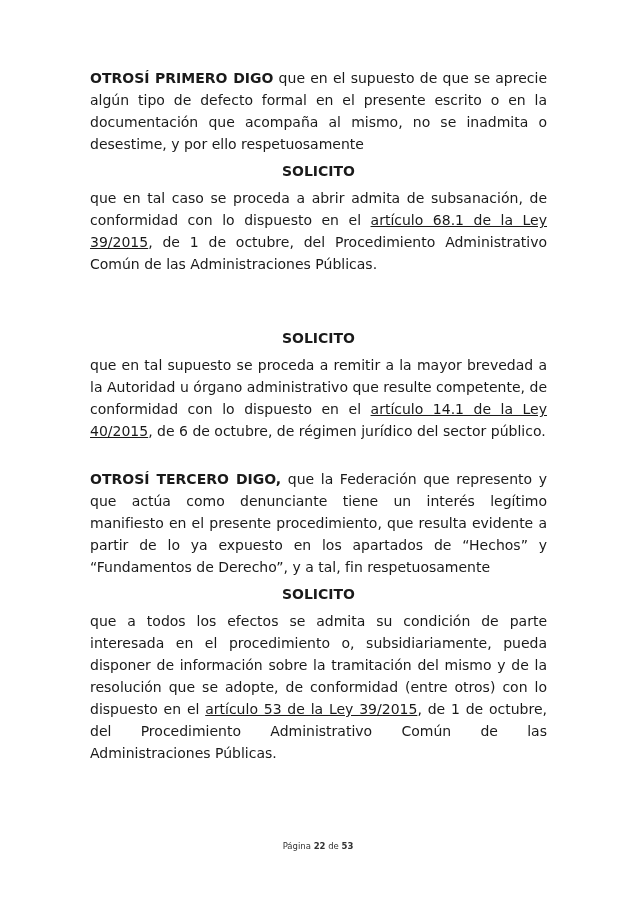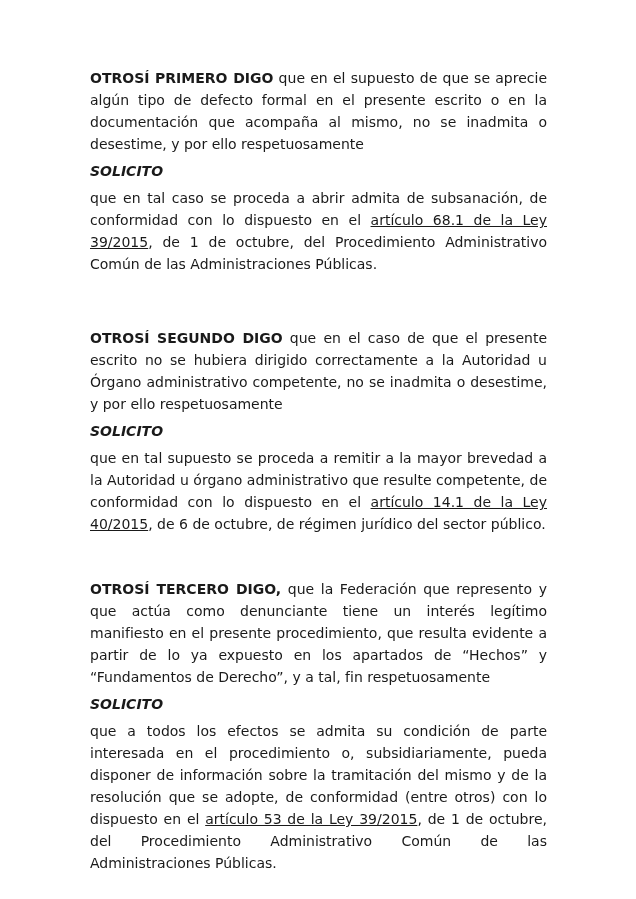--- a/index.html
+++ b/index.html
@@ -20,28 +20,27 @@
     width: 457px;
     padding-top: 67px;
     font-size: 14px;
     line-height: 22px;
     text-align: justify;
   }
   .para { margin: 0 0 5px 0; }
   .para:last-child { margin-bottom: 0; }
   .solicito {
     font-weight: bold;
-    text-align: left;
+    text-align: center;
     margin: 0 0 5px 0;
-    font-style: italic;
   }
   .otrosi-bold { font-weight: bold; }
   .legal-ref { text-decoration: underline; }
   section.gap-a { margin-top: 52px; }
-  section.gap-b { margin-top: 43px; }
+  section.gap-b { margin-top: 26px; }
   .footer {
     position: absolute;
     top: 840px;
     left: 0;
     width: 636px;
     text-align: center;
     font-size: 8.5px;
     line-height: 12px;
     color: #333333;
     text-align: center;
@@ -54,26 +53,26 @@
 <div class="page">
   <div class="content">
 
     <section>
       <p class="para"><span class="otrosi-bold">OTROSÍ PRIMERO DIGO</span><span> que en el supuesto de que se aprecie algún tipo de defecto formal en el presente escrito o en la documentación que acompaña al mismo, no se inadmita o desestime, y por ello respetuosamente</span></p>
       <p class="solicito">SOLICITO</p>
       <p class="para"><span>que en tal caso se proceda a abrir admita de subsanación, de conformidad con lo dispuesto en el </span><span class="legal-ref">artículo 68.1 de la Ley 39/2015</span><span>, de 1 de octubre, del Procedimiento Administrativo Común de las Administraciones Públicas.</span></p>
     </section>
 
     <section class="gap-a">
-      <p class="para"><span class="otrosi-bold">OTROSÍ SEGUNDO DIGO</span><span> que en el caso de que el presente escrito no se hubiera dirigido correctamente a la Autoridad u Órgano administrativo competente, no se inadmita o desestime, y por ello respetuosamente</span></p>
       <p class="solicito">SOLICITO</p>
       <p class="para"><span>que en tal supuesto se proceda a remitir a la mayor brevedad a la Autoridad u órgano administrativo que resulte competente, de conformidad con lo dispuesto en el </span><span class="legal-ref">artículo 14.1 de la Ley 40/2015</span><span>, de 6 de octubre, de régimen jurídico del sector público.</span></p>
     </section>
 
     <section class="gap-b">
       <p class="para"><span class="otrosi-bold">OTROSÍ TERCERO DIGO,</span><span> que la Federación que represento y que actúa como denunciante tiene un interés legítimo manifiesto en el presente procedimiento, que resulta evidente a partir de lo ya expuesto en los apartados de “Hechos” y “Fundamentos de Derecho”, y a tal, fin respetuosamente</span></p>
       <p class="solicito">SOLICITO</p>
       <p class="para"><span>que a todos los efectos se admita su condición de parte interesada en el procedimiento o, subsidiariamente, pueda disponer de información sobre la tramitación del mismo y de la resolución que se adopte, de conformidad (entre otros) con lo dispuesto en el </span><span class="legal-ref">artículo 53 de la Ley 39/2015</span><span>, de 1 de octubre, del Procedimiento Administrativo Común de las Administraciones Públicas.</span></p>
     </section>
 
   </div>
 
+  <div class="footer"><span>Página</span>&nbsp;<b>22</b>&nbsp;<span>de</span>&nbsp;<b>53</b></div>
 </div>
 
 </body></html>

